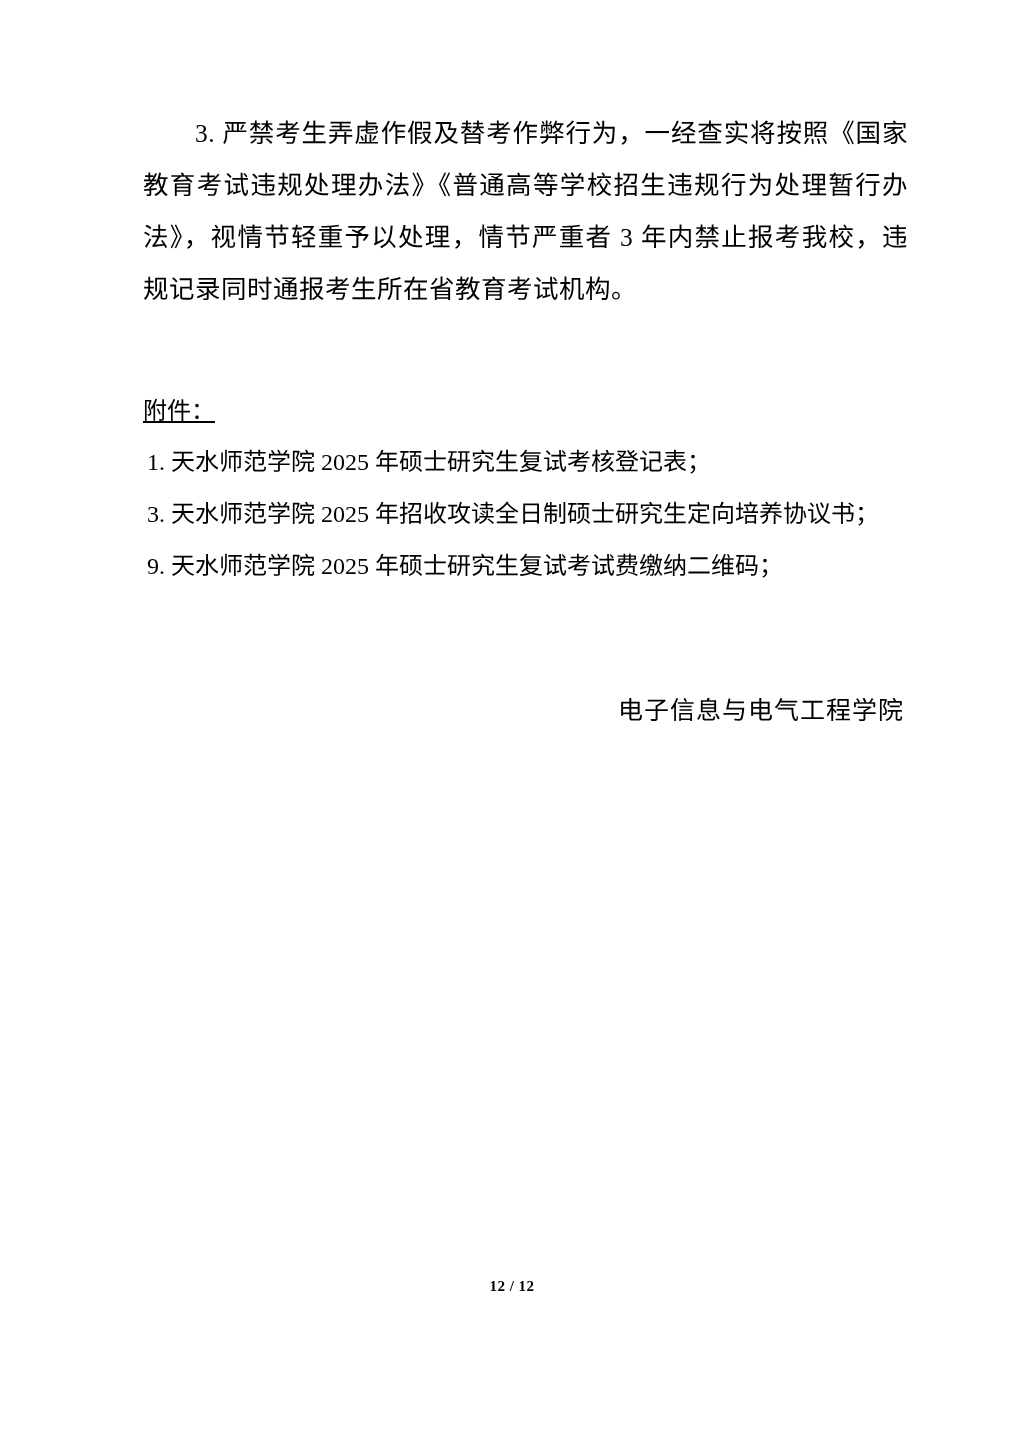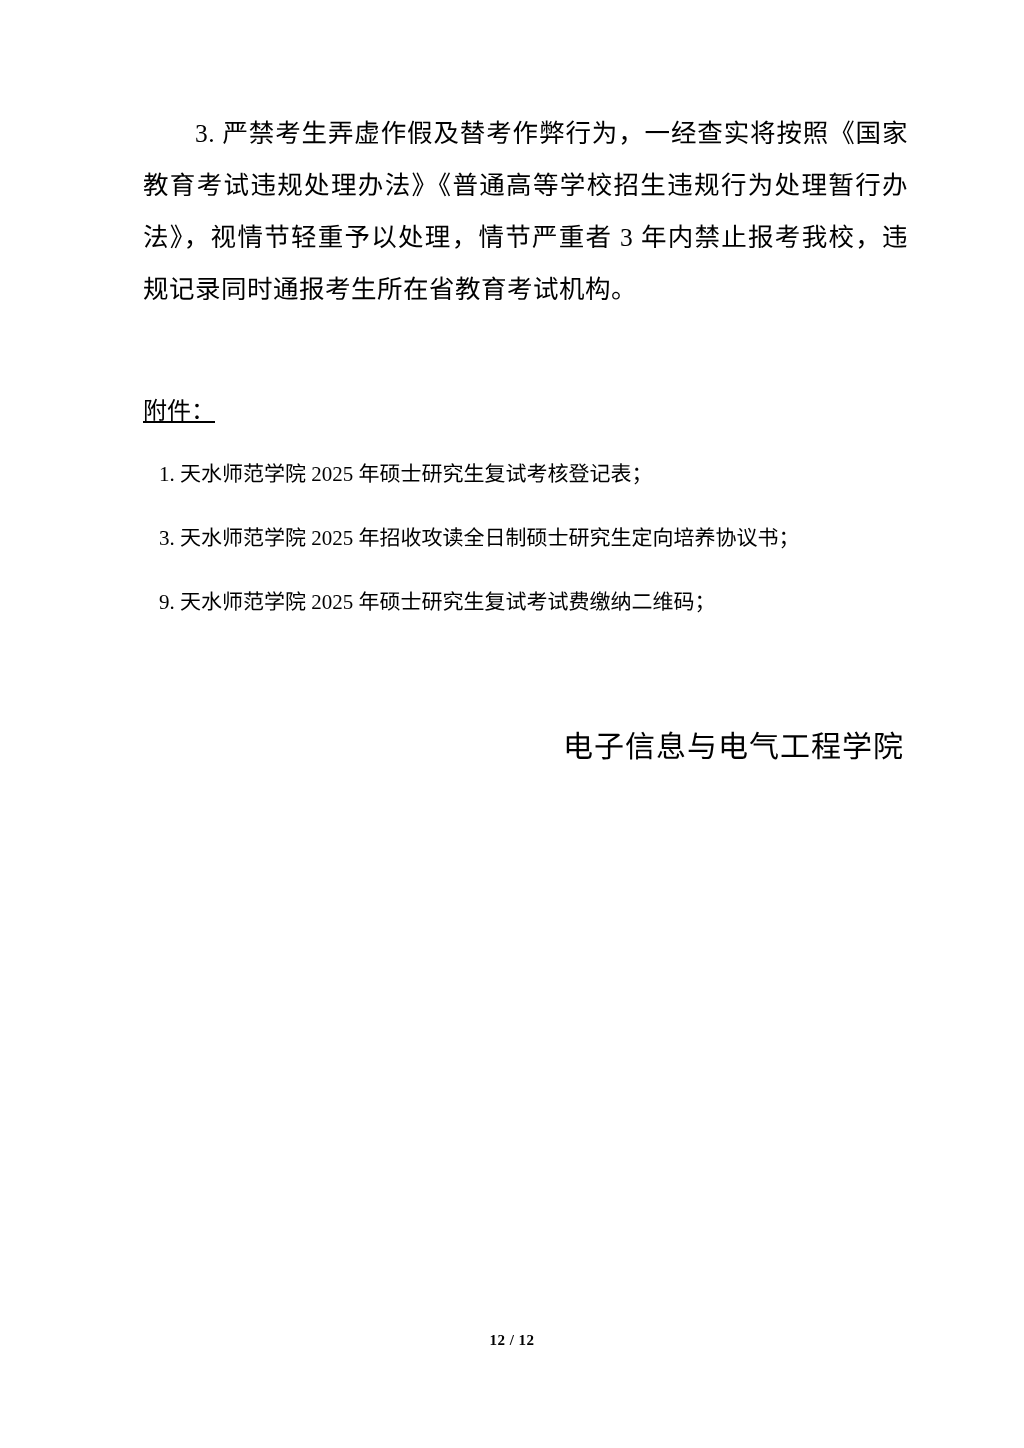--- a/index.html
+++ b/index.html
@@ -45,46 +45,46 @@
     line-height: 46px;
     margin: 0;
     text-decoration: underline;
   }
   .attach-list {
     margin: 0;
     padding: 0;
     list-style: none;
   }
   .attach-list li {
-    font-size: 21px;
+    font-size: 24px;
     line-height: 48px;
-    margin: 16px;
+    margin: 4px;
     white-space: nowrap;
   }
   .sign-block {
     margin-top: 96px;
     text-align: right;
   }
   .sign-org {
-    font-size: 30px;
+    font-size: 25px;
     line-height: 50px;
     letter-spacing: 1px;
     padding-right: 4px;
   }
   .sign-date {
     font-size: 25px;
     line-height: 50px;
     letter-spacing: 1px;
     padding-right: 44px;
   }
   .footer {
     position: absolute;
     left: 0;
     right: 0;
-    top: 1332px;
+    top: 1278px;
     text-align: center;
     font-size: 15px;
     font-weight: bold;
     font-family: "Liberation Serif", "DejaVu Serif", serif;
     color: #000000;
     letter-spacing: 0.5px;
   }
 </style>
 </head>
 <body>

